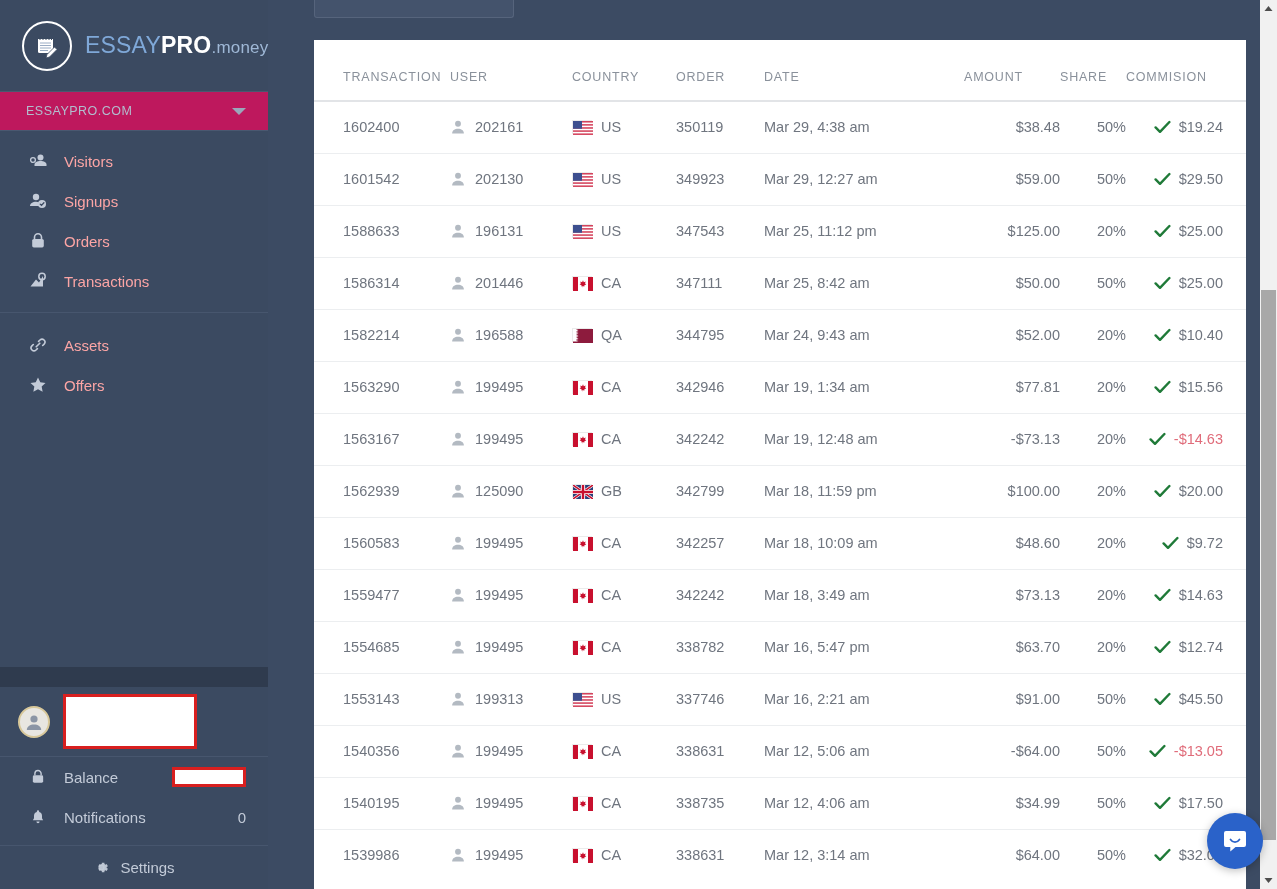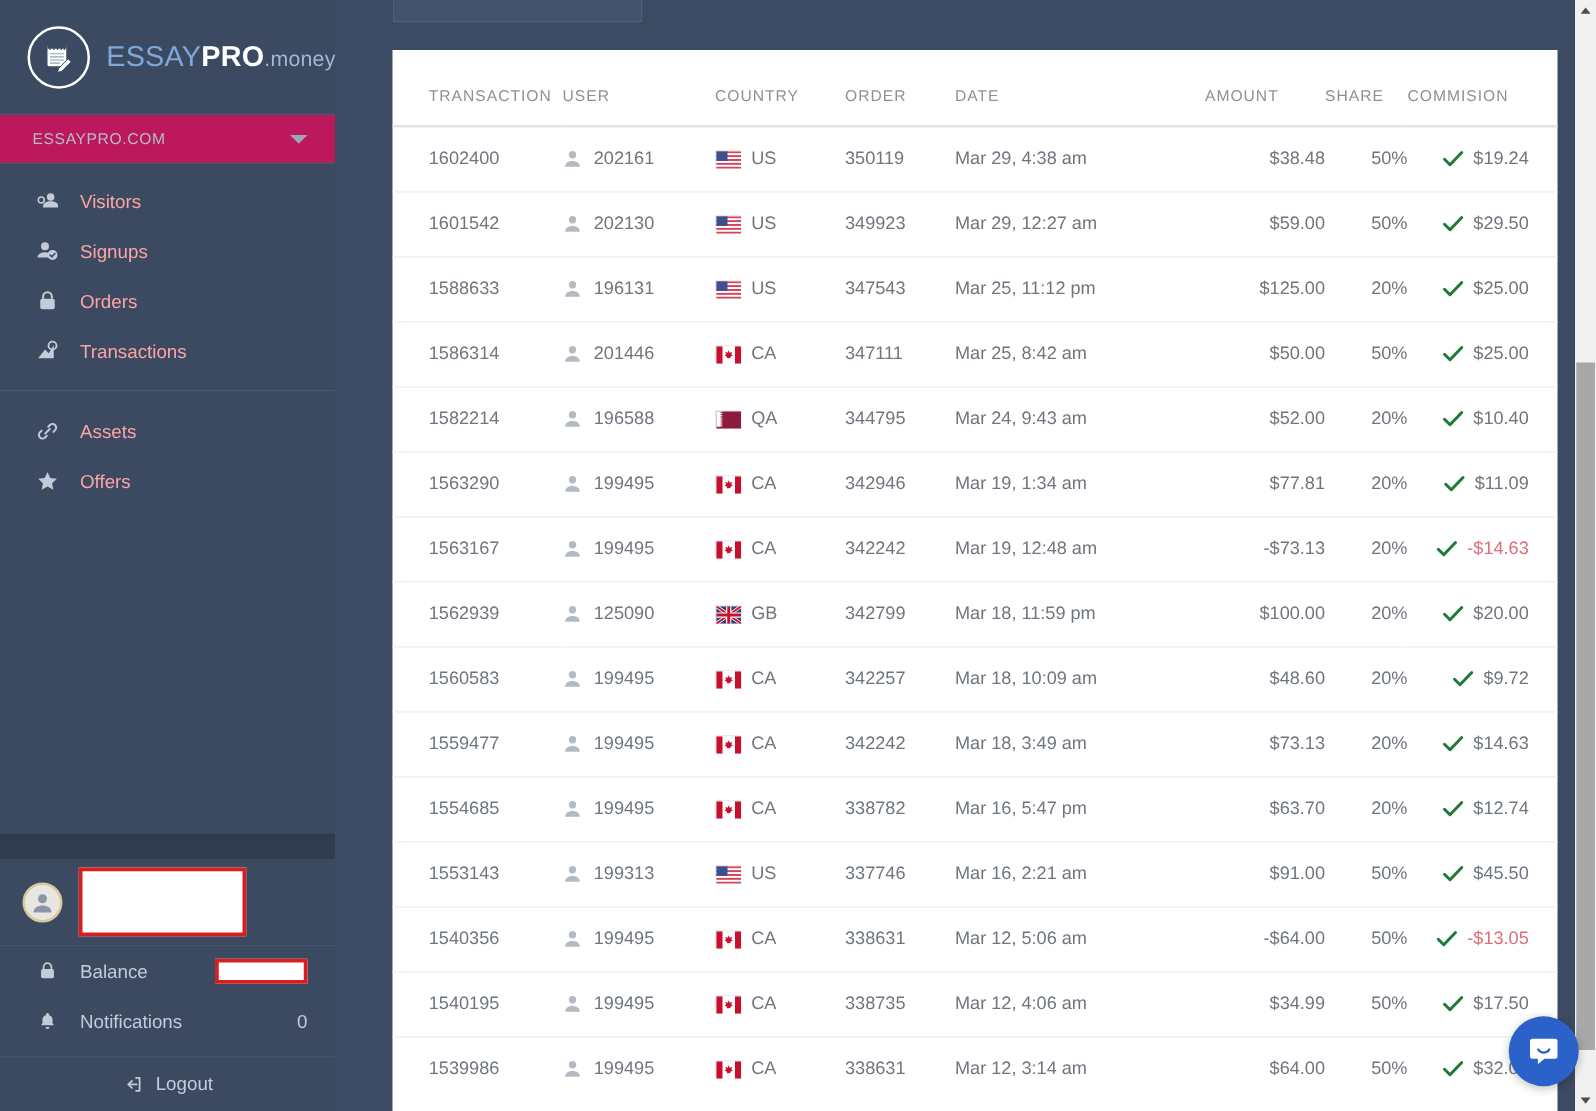--- a/index.html
+++ b/index.html
@@ -447,27 +447,26 @@
           <path d="M7.2 14.2h3.6a1.8 1.8 0 0 1-3.6 0z"></path>
         </svg>
       </span>
       <span>Notifications</span>
       <span class="meta-value">0</span>
     </div>
 
     <div class="bottom-bar">
       <div class="bottom-btn">
         <span class="nav-icon">
-          <svg width="17" height="17" viewBox="0 0 18 18" fill="none" stroke="#c3cbd8" stroke-width="1.5" stroke-linecap="round" stroke-linejoin="round">
-            <path d="M11.5 3.5h3v11h-3"></path>
-            <path d="M8 6l-3 3 3 3"></path>
-            <path d="M5 9h7"></path>
+          <svg width="17" height="17" viewBox="0 0 18 18" fill="#c3cbd8">
+            <path d="M9 5.8A3.2 3.2 0 1 0 9 12.2 3.2 3.2 0 0 0 9 5.8zm0 5a1.8 1.8 0 1 1 0-3.6 1.8 1.8 0 0 1 0 3.6z"></path>
+            <path d="M15.8 10.3l-1.3-.7a5.6 5.6 0 0 0 0-1.2l1.3-.7-1.4-2.4-1.3.7a5.6 5.6 0 0 0-1-.6V3.9h-2.8v1.5a5.6 5.6 0 0 0-1 .6l-1.3-.7-1.4 2.4 1.3.7a5.6 5.6 0 0 0 0 1.2l-1.3.7 1.4 2.4 1.3-.7c.3.2.7.4 1 .6v1.5h2.8v-1.5c.4-.2.7-.4 1-.6l1.3.7z" fill-rule="evenodd" opacity="0.95"></path>
           </svg>
         </span>
-        <span>Logout</span>
+        <span>Settings</span>
       </div>
     </div>
   </aside>
 
   <main class="main">
 
     <div class="toolbar-strip"></div>
 
     <section class="card">
       <table class="tx">
@@ -720,21 +719,21 @@
               <td class="col-date">Mar 19, 1:34 am</td>
               <td class="col-amount">$77.81</td>
               <td class="col-share">20%</td>
               <td class="col-comm">
                 <span class="comm-wrap">
                   <span class="check">
                     <svg width="17" height="14" viewBox="0 0 17 14" fill="none" stroke="#1f7a38" stroke-width="2.4" stroke-linecap="round" stroke-linejoin="round">
                       <path d="M1.6 7.4l4.4 4.4L15.4 2"></path>
                     </svg>
                   </span>
-                  <span class="">$11.09</span>
+                  <span class="">$15.56</span>
                 </span>
               </td>
             </tr>
             <tr>
               <td class="col-tx">1563167</td>
               <td class="col-user">
                 <span class="cell-inline">
                   <span class="user-ico">
                     <svg width="16" height="16" viewBox="0 0 18 18" fill="#b3bac2">
                       <circle cx="9" cy="5.4" r="3.3"></circle>

